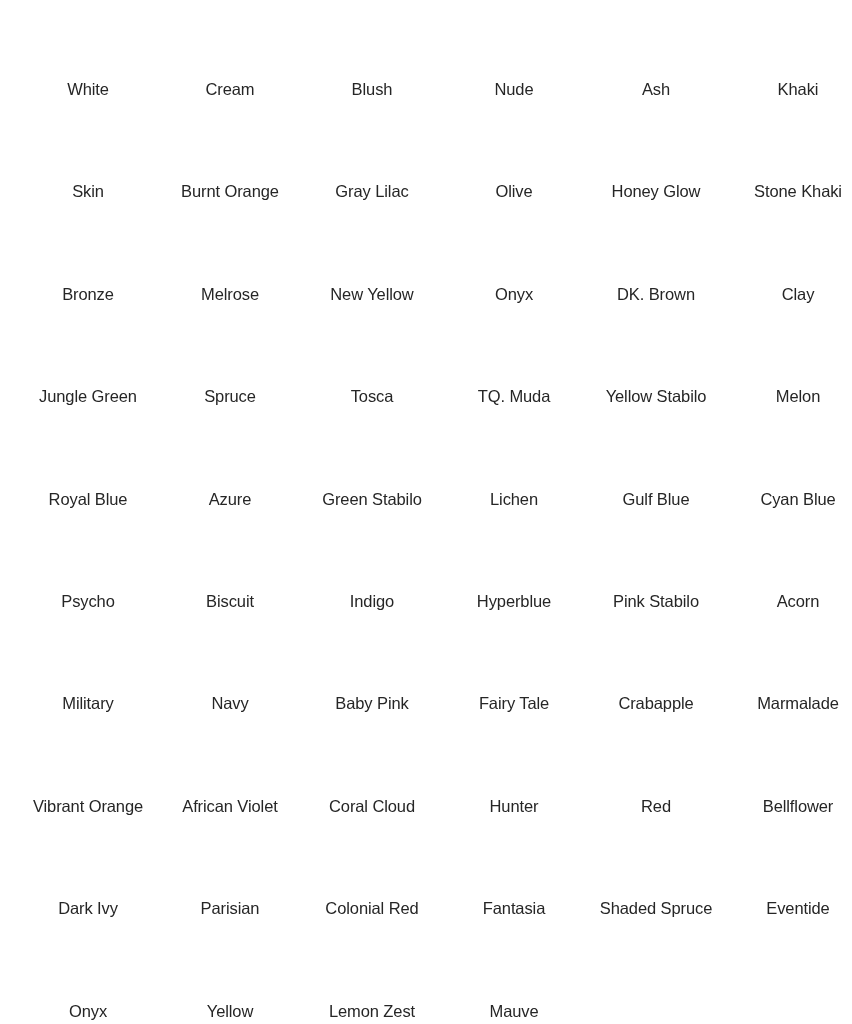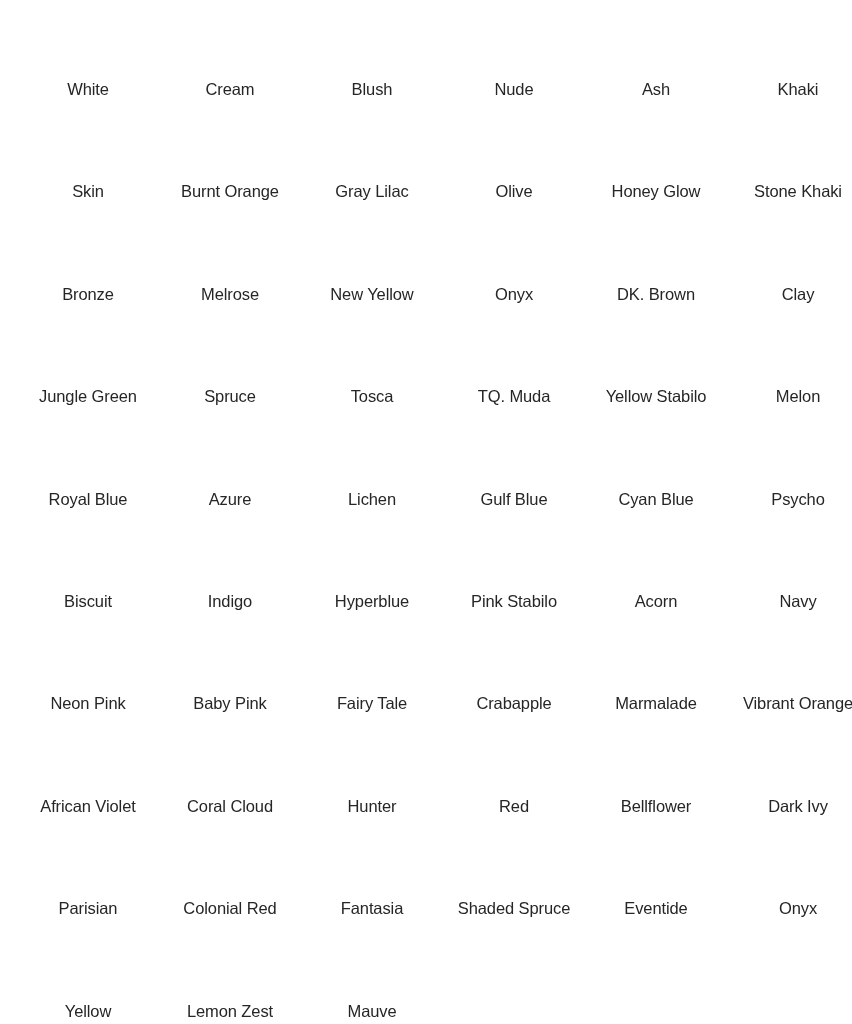--- a/index.html
+++ b/index.html
@@ -254,20 +254,26 @@
       <div class="swatch-label">Royal Blue</div>
     </div>
     <div class="swatch-cell">
       <div class="chip-wrap">
         <div class="chip" style="background: rgb(14, 136, 164);"></div>
       </div>
       <div class="swatch-label">Azure</div>
     </div>
     <div class="swatch-cell">
       <div class="chip-wrap">
+        <div class="chip" style="background: rgb(88, 219, 86);"></div>
+      </div>
+      <div class="swatch-label">Green Stabilo</div>
+    </div>
+    <div class="swatch-cell">
+      <div class="chip-wrap">
         <div class="chip" style="background: rgb(139, 149, 127);"></div>
       </div>
       <div class="swatch-label">Lichen</div>
     </div>
     <div class="swatch-cell">
       <div class="chip-wrap">
         <div class="chip" style="background: rgb(108, 156, 180);"></div>
       </div>
       <div class="swatch-label">Gulf Blue</div>
     </div>
@@ -308,32 +314,32 @@
       <div class="swatch-label">Pink Stabilo</div>
     </div>
     <div class="swatch-cell">
       <div class="chip-wrap">
         <div class="chip" style="background: rgb(110, 81, 57);"></div>
       </div>
       <div class="swatch-label">Acorn</div>
     </div>
     <div class="swatch-cell">
       <div class="chip-wrap">
+        <div class="chip" style="background: rgb(56, 61, 38);"></div>
+      </div>
+      <div class="swatch-label">Military</div>
+    </div>
+    <div class="swatch-cell">
+      <div class="chip-wrap">
         <div class="chip" style="background: rgb(34, 35, 47);"></div>
       </div>
       <div class="swatch-label">Navy</div>
     </div>
     <div class="swatch-cell">
       <div class="chip-wrap">
-        <div class="chip" style="background: rgb(234, 14, 99);"></div>
-      </div>
-      <div class="swatch-label">Neon Pink</div>
-    </div>
-    <div class="swatch-cell">
-      <div class="chip-wrap">
         <div class="chip" style="background: rgb(237, 194, 163);"></div>
       </div>
       <div class="swatch-label">Baby Pink</div>
     </div>
     <div class="swatch-cell">
       <div class="chip-wrap">
         <div class="chip" style="background: rgb(140, 136, 166);"></div>
       </div>
       <div class="swatch-label">Fairy Tale</div>
     </div>

